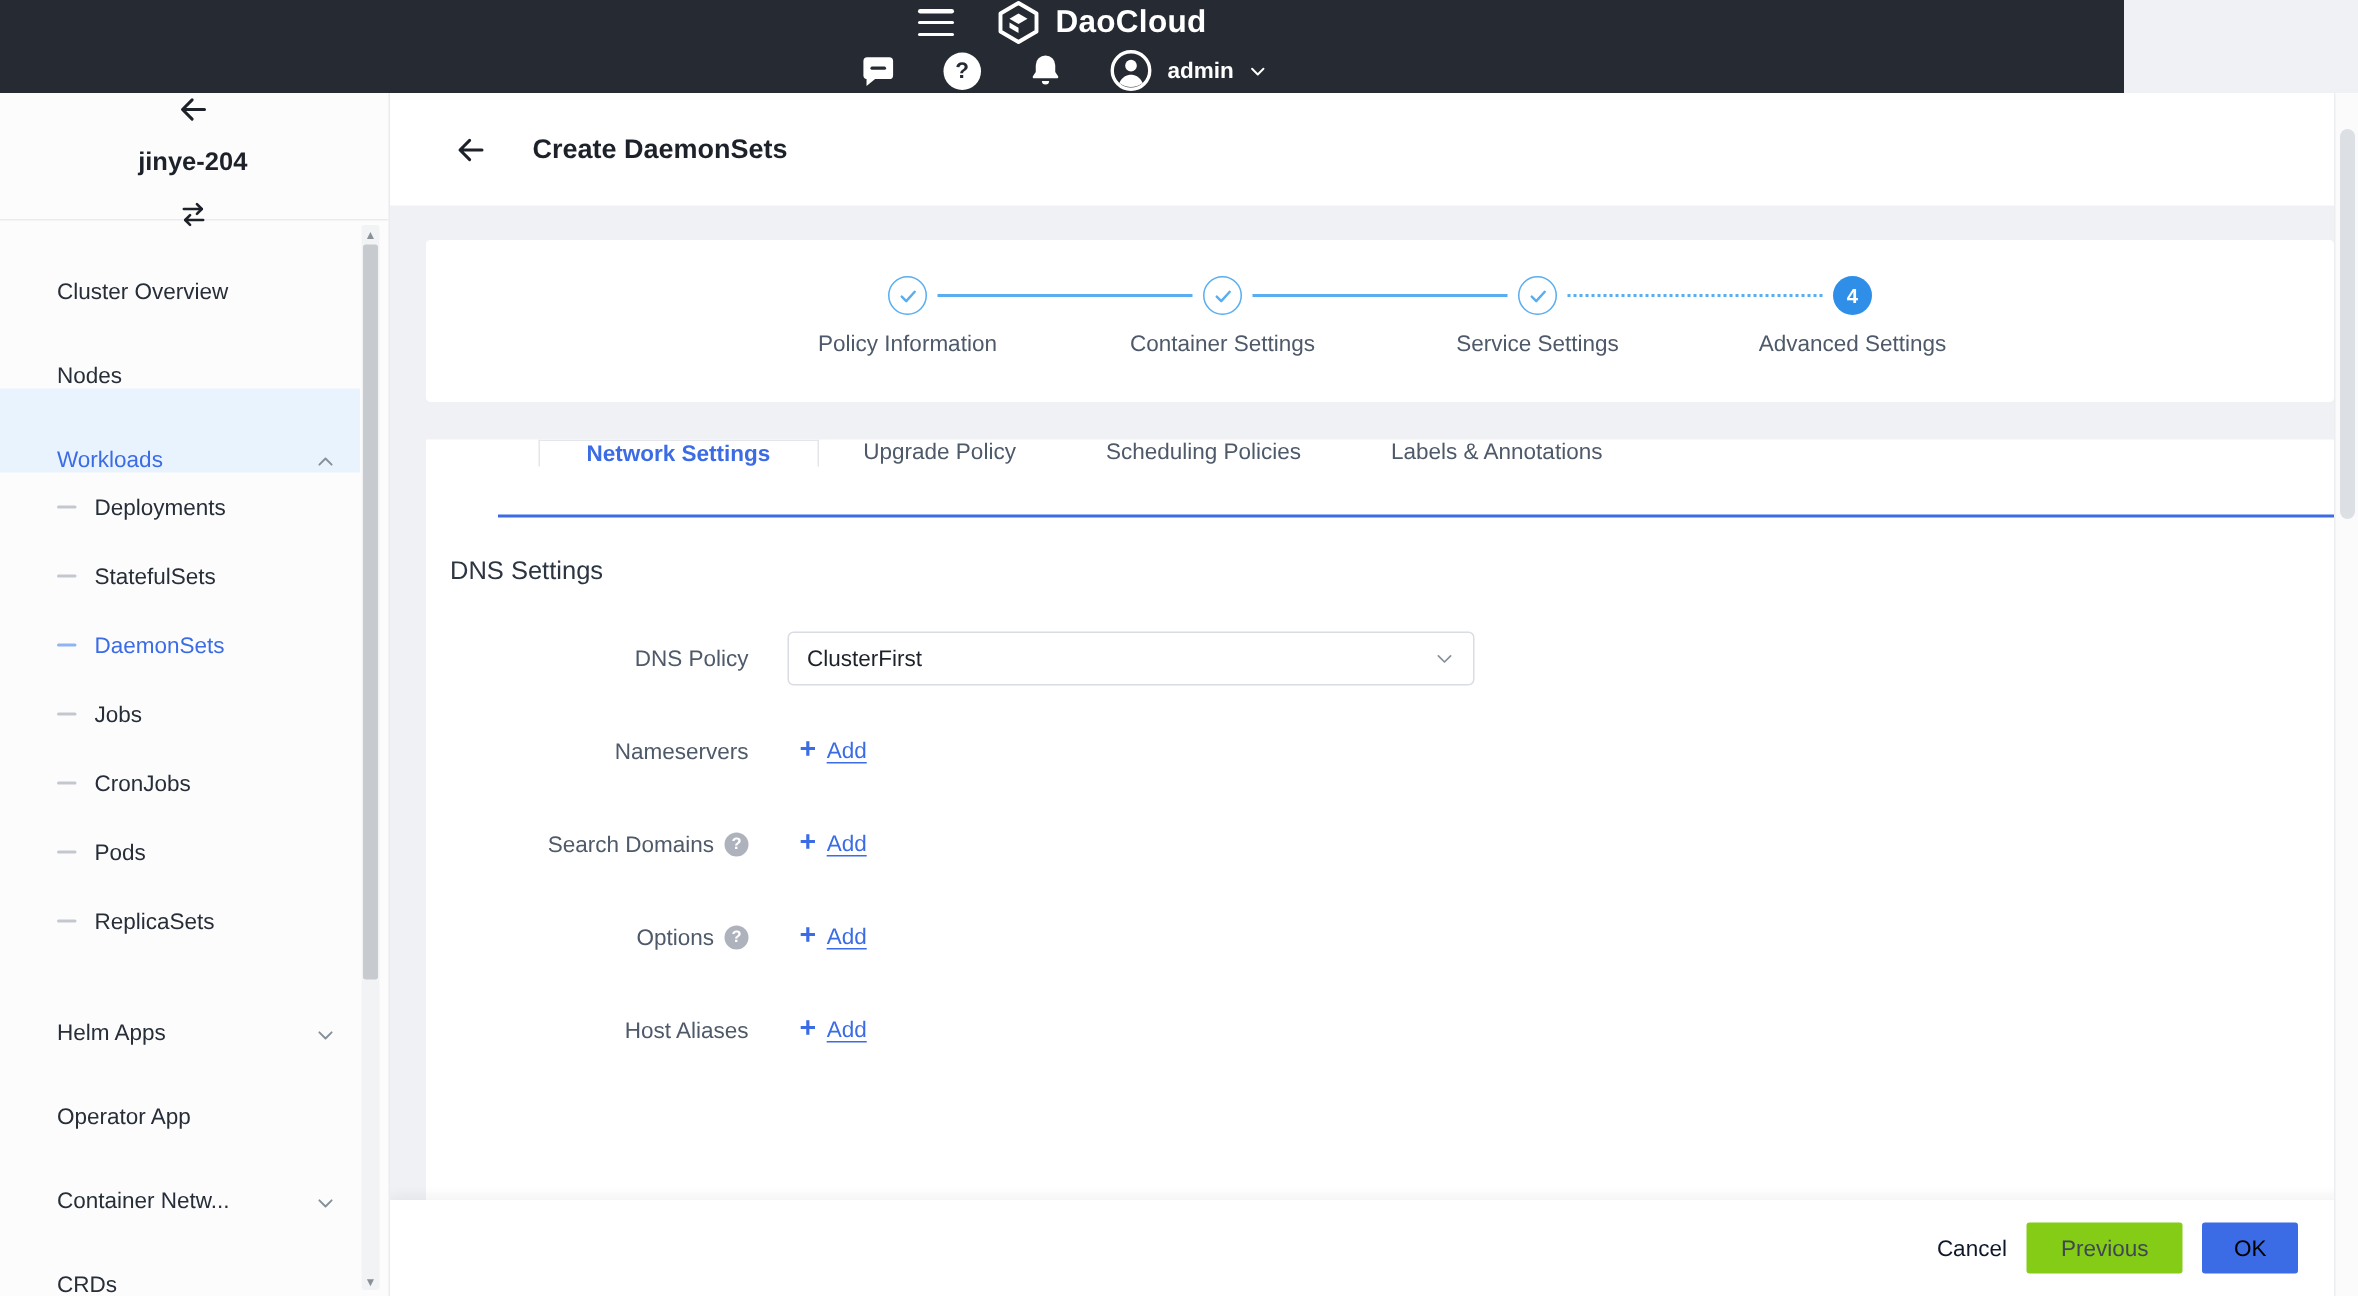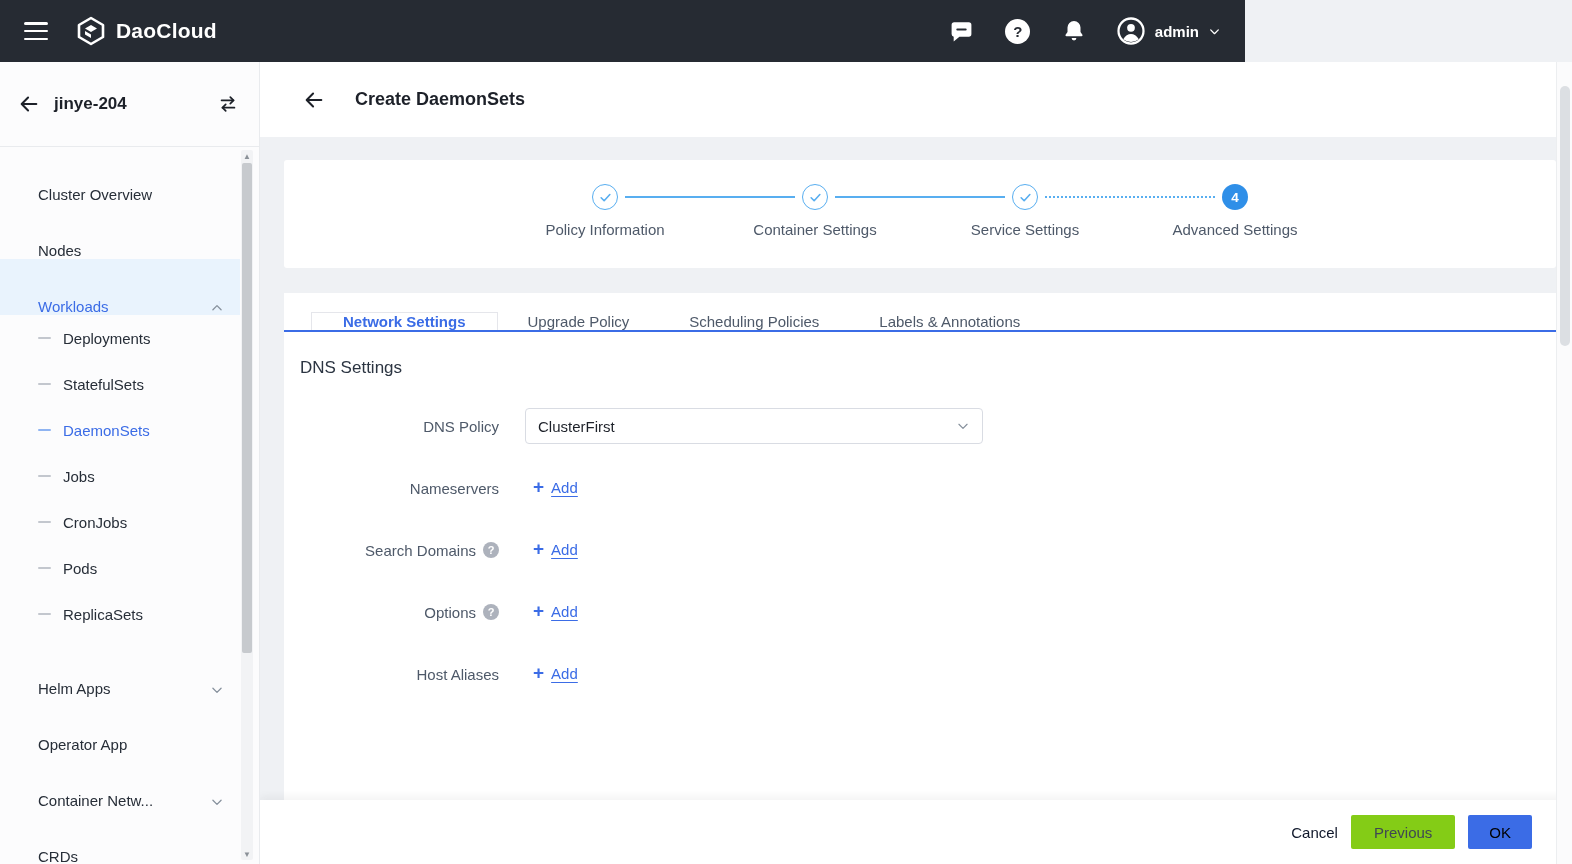--- a/index.html
+++ b/index.html
@@ -1,36 +1,36 @@
 <!DOCTYPE html>
 <html><head>
 <meta charset="utf-8">
 <style>
   * { margin:0; padding:0; box-sizing:border-box; }
   html,body { width:1572px; height:864px; overflow:hidden; }
   body { font-family:"Liberation Sans", sans-serif; background:#eff1f4; color:#1d2129; position:relative; }
 
   
-  .topbar { position:absolute; top:0; left:0; width:1245px; height:62px; background:#262b33;
-            display:flex; align-items:center; justify-content:space-between; padding:0 24px; z-index:30; }
+  .topbar { position:absolute; top:0; left:0; width:1416px; height:62px; background:#262b33;
+            display:flex; align-items:center; justify-content:space-between; padding:0 24px; z-index:30;flex-direction:column; }
   .tb-left { display:flex; align-items:center; gap:28px; }
   .hamburger { width:24px; height:18px; display:flex; flex-direction:column; justify-content:space-between; cursor:pointer; }
   .hamburger span { height:2.5px; background:#fff; border-radius:2px; }
   .brand { display:flex; align-items:center; gap:10px; cursor:pointer; }
   .brand-text { color:#fff; font-size:21px; font-weight:bold; letter-spacing:.2px; }
   .tb-right { display:flex; align-items:center; gap:28px; }
   .tb-icon { width:28px; height:28px; display:flex; align-items:center; justify-content:center; cursor:pointer; }
   .help-circle { width:25px; height:25px; border-radius:50%; background:#fff; color:#262b33;
                  font-weight:bold; font-size:15px; display:flex; align-items:center; justify-content:center; }
   .user { display:flex; align-items:center; gap:9px; cursor:pointer; }
   .user-name { color:#fff; font-size:15px; font-weight:bold; }
 
   
   .sidebar { position:absolute; top:62px; left:0; width:260px; bottom:0; background:#fcfcfd; border-right:1px solid #e9ebee; z-index:20; }
-  .cluster-header { height:85px; display:flex; align-items:center; gap:14px; padding:0 20px 0 18px; border-bottom:1px solid #e9ebee; }
+  .cluster-header { height:85px; display:flex; align-items:center; gap:14px; padding:0 20px 0 18px; border-bottom:1px solid #e9ebee;flex-direction:column; }
   .cluster-name { font-size:17px; font-weight:bold; color:#1d2129; flex:1; }
   .icon-btn { display:flex; align-items:center; justify-content:center; cursor:pointer; }
   .nav { position:absolute; top:85px; left:0; width:240px; bottom:0; overflow:hidden; }
   .nav-item { height:56px; display:flex; align-items:flex-end; padding:0 16px 0 38px; font-size:15px; color:#272e38; cursor:pointer; }
   .nav-item .chev { margin-left:auto; display:flex; }
   .nav-item.active-group { background:#e9f3fd; color:#3b6ce6; }
   .nav-sub { height:46px; display:flex; align-items:center; gap:12px; padding-left:38px; font-size:15px; color:#272e38; cursor:pointer; }
   .nav-sub .dash { width:13px; height:2px; background:#c3c7ce; border-radius:1px; }
   .nav-sub.active { color:#3b6ce6; }
   .nav-sub.active .dash { background:#8fb4f2; }
@@ -50,21 +50,21 @@
   .stepper { height:100%; display:flex; justify-content:center; padding-top:24px; }
   .step { width:210px; position:relative; display:flex; flex-direction:column; align-items:center; }
   .step .dot { width:26px; height:26px; border-radius:50%; display:flex; align-items:center; justify-content:center; z-index:2; background:#fff; }
   .step.done .dot { border:1.5px solid #58aef0; }
   .step.current .dot { background:#2f8fe8; color:#fff; font-size:13.5px; font-weight:bold; }
   .step:not(:first-child)::before { content:""; position:absolute; top:12px; left:-85px; width:170px; border-top:2px solid #58aef0; }
   .step.current::before { border-top-style:dotted; }
   .step-label { margin-top:11px; font-size:15px; color:#4e5969; }
 
   .panel { position:absolute; top:293px; left:284px; width:1272px; bottom:64px; background:#fff; overflow:hidden; }
-  .tabs { height:39px; display:flex; align-items:flex-end; padding-left:27px; border-bottom:2px solid #3b6ce6; }
+  .tabs { height:52px; display:flex; align-items:flex-start; padding-left:27px; border-bottom:2px solid #3b6ce6;margin-left:48px; }
   .tab { display:flex; align-items:center; padding:0 30px; font-size:15px; color:#4e5969; cursor:pointer; }
   .tab.active { padding:0 31px; border:1px solid #e5e6eb; border-bottom:none; color:#3b6ce6; font-weight:bold; background:#fff; }
 
   .form { padding:26px 0 0 16px; }
   .section-title { font-size:17px; color:#2c3542; font-weight:500; }
   .rows { margin-top:30px; display:flex; flex-direction:column; gap:26px; }
   .frow { display:grid; grid-template-columns:199px 1fr; column-gap:26px; align-items:center; min-height:36px; }
   .frow-label { justify-self:end; display:flex; align-items:center; gap:7px; font-size:15px; color:#4e5969; }
   .help-dot { width:16px; height:16px; border-radius:50%; background:#adb2bc; color:#fff; font-size:11px; font-weight:bold;
               display:flex; align-items:center; justify-content:center; cursor:pointer; }

